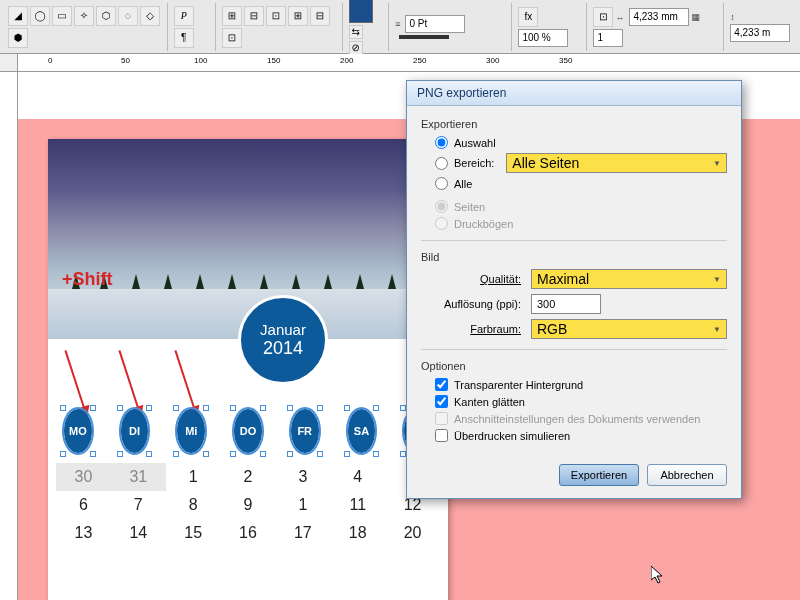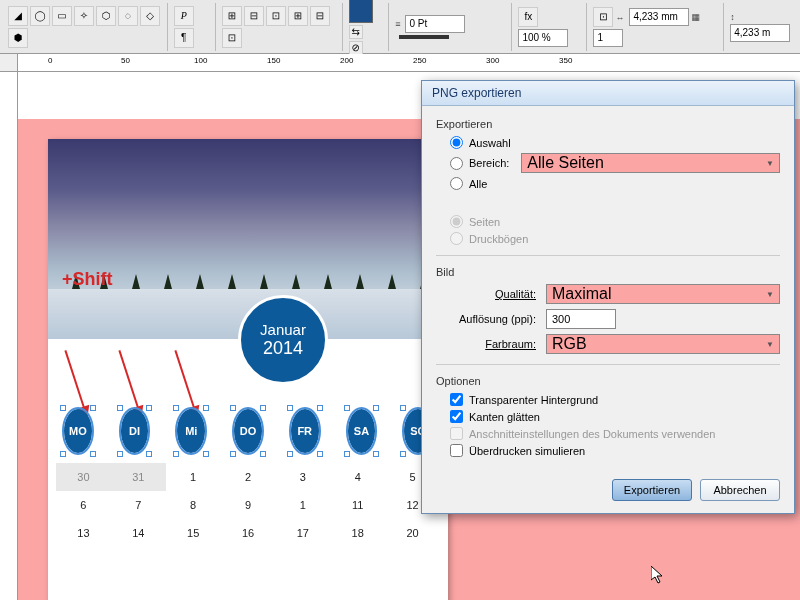--- a/index.html
+++ b/index.html
@@ -39,35 +39,35 @@
 .sel-handle.tl { top: -4px; left: -4px; } .sel-handle.tr { top: -4px; right: -4px; }
 .sel-handle.bl { bottom: -4px; left: -4px; } .sel-handle.br { bottom: -4px; right: -4px; }
 
 
 .arrow { position: absolute; width: 2px; height: 70px; background: #d62828; transform-origin: bottom center; }
 .arrow::after { content: ''; position: absolute; bottom: -1px; left: -5px; border-left: 6px solid transparent; border-right: 6px solid transparent; border-top: 12px solid #d62828; }
 
 
 .cal-grid { position: absolute; top: 324px; left: 8px; right: 8px; }
 .cal-row { display: flex; }
-.cal-cell { flex: 1; height: 28px; display: flex; align-items: center; justify-content: center; font-size: 11px; color: #222; }
+.cal-cell { flex: 1; height: 28px; display: flex; align-items: center; justify-content: center; font-size: 16px; color: #222; }
 .cal-cell.gray { background: #e8e8e8; color: #888; }
 
 
-.dialog { position: absolute; left: 421px; top: 80px; width: 374px; background: #f0f0f0; border: 1px solid #6a8db5; box-shadow: 3px 3px 10px rgba(0,0,0,0.4); font-size: 11px; }
+.dialog { position: absolute; left: 406px; top: 80px; width: 336px; background: #f0f0f0; border: 1px solid #6a8db5; box-shadow: 3px 3px 10px rgba(0,0,0,0.4); font-size: 11px; }
 .dialog-title { background: linear-gradient(to bottom, #eaf2fb, #cde0f3); padding: 5px 10px; font-size: 12px; color: #1a3a6a; border-bottom: 1px solid #a0b8d0; }
 .dialog-body { padding: 12px 14px 10px 14px; }
 .group-label { font-size: 11px; color: #333; margin-bottom: 6px; margin-top: 5px; }
 .group-label:first-child { margin-top: 0; }
 .radio-row, .check-row { display: flex; align-items: center; margin: 4px 0 4px 14px; gap: 6px; font-size: 11px; }
 .radio-row.disabled, .check-row.disabled { color: #999; }
 .form-row { display: flex; align-items: center; margin: 5px 0; }
 .form-label { width: 110px; text-align: right; padding-right: 10px; font-size: 11px; }
 .form-label.underline { text-decoration: underline; }
-.combo { flex: 1; height: 20px; border: 1px solid #888; background: #fca5a5; padding: 4px 5px; font-size: 16px; display: flex; align-items: center; justify-content: space-between; }
+.combo { flex: 1; height: 20px; border: 1px solid #888; background: #fde047; padding: 4px 5px; font-size: 14px; display: flex; align-items: center; justify-content: space-between; }
 .combo::after { content: '▼'; font-size: 8px; color: #555; }
 .text-input { width: 70px; height: 20px; border: 1px solid #888; padding: 0 5px; font-size: 11px; }
 .hr { border: none; border-top: 1px solid #ccc; margin: 10px 0; }
 .dialog-buttons { display: flex; justify-content: flex-end; gap: 8px; padding: 8px 14px 12px 14px; }
 .dlg-btn { min-width: 80px; height: 22px; font-size: 11px; border: 1px solid #7a98b8; background: linear-gradient(to bottom,#fdfdfd,#e3e9ef); border-radius: 3px; cursor: pointer; }
 .dlg-btn.primary { background: linear-gradient(to bottom,#c8ddf2,#8fb6de); border-color:#4a78a8; }
 .cursor { position: absolute; width: 14px; height: 18px; pointer-events: none; }
 </style>
 </head>
 <body>
@@ -265,21 +265,21 @@
       <input type="radio" style="">
       <span>Bereich:</span>
       <div class="combo" style="flex:1;margin-left:6px;">
           <span>Alle Seiten</span>
         </div>
     </div>
     <div class="radio-row">
       <input type="radio" style="">
       <span>Alle</span>
     </div>
-    <div class="radio-row disabled" style="margin-top:25px;">
+    <div class="radio-row disabled" style="margin-top:10px;">
       <input type="radio" disabled="" checked="" style="">
       <span>Seiten</span>
     </div>
     <div class="radio-row disabled">
       <input type="radio" disabled="" style="">
       <span>Druckbögen</span>
     </div>
 
     <hr class="hr">
 

